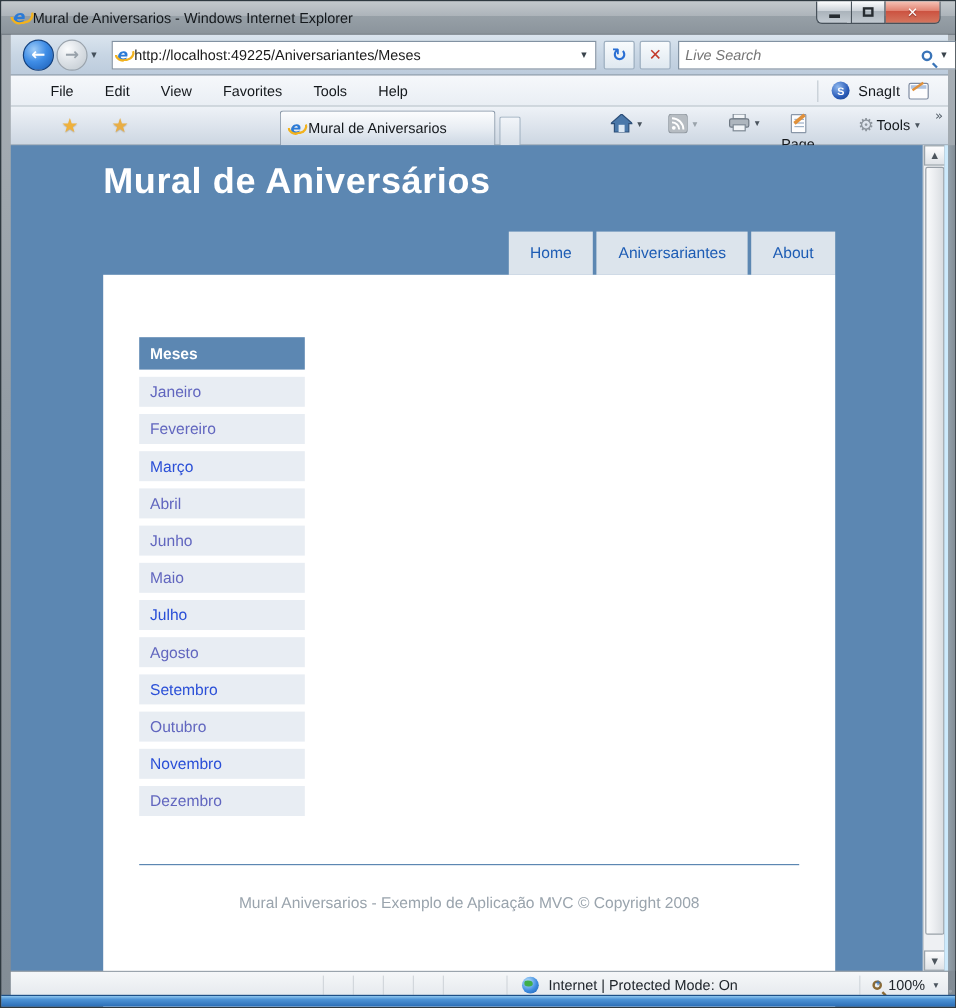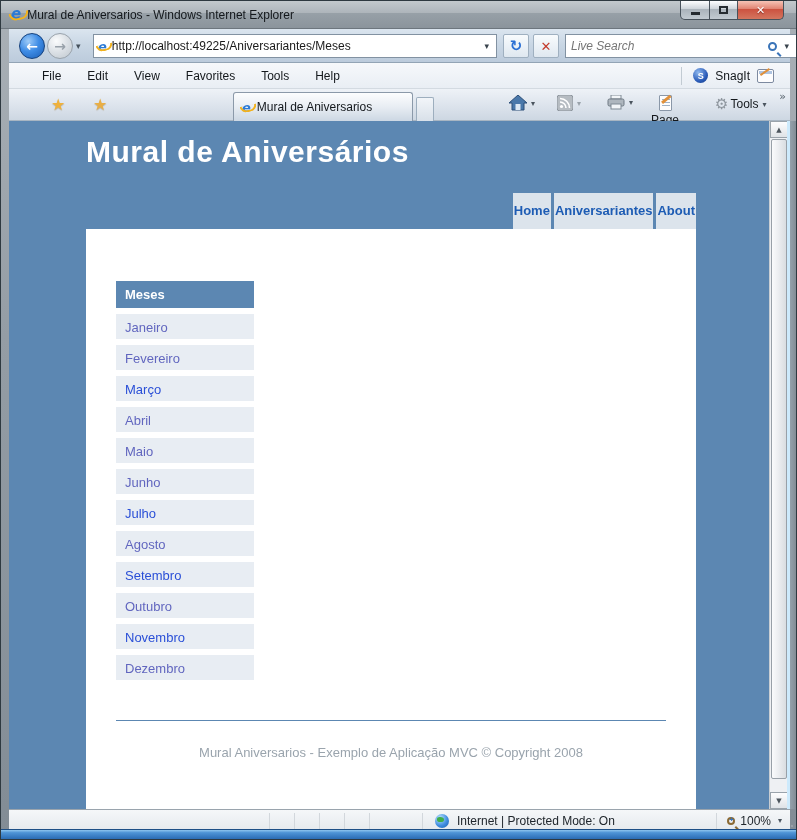--- a/index.html
+++ b/index.html
@@ -103,22 +103,22 @@
   .page-doc::after{content:"";position:absolute;left:3px;top:5px;width:11px;height:3px;
     background:#e0903a;transform:rotate(-40deg);transform-origin:0 100%;}
   .gear-glyph{font-size:15px;color:#8d959d;}
   .more-chevrons{position:absolute;right:4px;top:1px;font-size:11px;color:#55606a;cursor:pointer;}
   
   .viewport{position:absolute;left:8px;top:120px;width:778px;height:688px;background:var(--page-bg);}
   .page-area{position:absolute;left:0;top:0;width:760px;height:688px;}
   .page-heading{position:absolute;left:77px;top:14px;font-size:30px;font-weight:bold;
     color:var(--heading-text);letter-spacing:.5px;}
   .site-tabs{position:absolute;top:72px;right:73px;display:flex;gap:3px;}
-  .site-tab{height:36px;line-height:36px;padding:0 1px;background:var(--tab-bg);
-    color:var(--tab-text);font-size:13px;font-weight:bold;cursor:pointer;}
+  .site-tab{height:36px;line-height:36px;padding:0 18px;background:var(--tab-bg);
+    color:var(--tab-text);font-size:13px;font-weight:normal;cursor:pointer;}
   .content-box{position:absolute;left:77px;top:108px;width:610px;height:672px;background:#fff;}
   .meses-table{position:absolute;left:30px;top:52px;width:138px;}
   .meses-header{height:27px;line-height:27px;background:var(--table-header-bg);color:#fff;
     font-size:13px;font-weight:bold;padding-left:9px;}
   .month-row{margin-top:6px;height:25px;line-height:25px;background:var(--row-bg);padding-left:9px;}
   .month-link{font-size:13px;color:var(--link-unvisited);text-decoration:none;cursor:pointer;}
   .month-link.visited{color:var(--link-visited);}
   .footer-rule{position:absolute;left:30px;right:30px;top:491px;border-top:1px solid var(--page-bg);}
   .footer-text{position:absolute;left:0;top:516px;width:100%;text-align:center;font-size:13px;
     color:var(--footer-text);}
@@ -277,22 +277,22 @@
           <div class="site-tab">About</div>
         </div>
       <div class="content-box">
         <div class="meses-table">
           <div class="meses-header">Meses</div>
           <div>
               <div class="month-row"><a class="month-link visited">Janeiro</a></div>
               <div class="month-row"><a class="month-link visited">Fevereiro</a></div>
               <div class="month-row"><a class="month-link">Março</a></div>
               <div class="month-row"><a class="month-link visited">Abril</a></div>
+              <div class="month-row"><a class="month-link visited">Junho</a></div>
               <div class="month-row"><a class="month-link visited">Maio</a></div>
-              <div class="month-row"><a class="month-link visited">Junho</a></div>
               <div class="month-row"><a class="month-link">Julho</a></div>
               <div class="month-row"><a class="month-link visited">Agosto</a></div>
               <div class="month-row"><a class="month-link">Setembro</a></div>
               <div class="month-row"><a class="month-link visited">Outubro</a></div>
               <div class="month-row"><a class="month-link">Novembro</a></div>
               <div class="month-row"><a class="month-link visited">Dezembro</a></div>
             </div>
         </div>
         <div class="footer-rule"></div>
         <div class="footer-text">Mural Aniversarios - Exemplo de Aplicação MVC © Copyright 2008</div>

